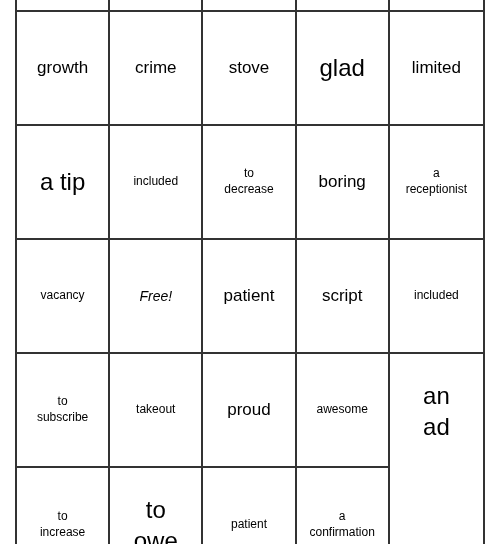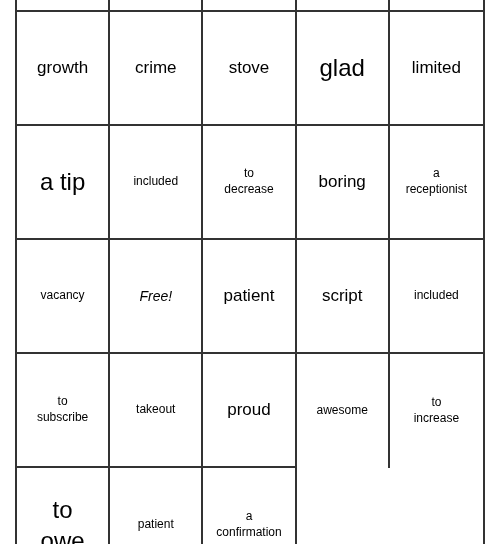--- a/index.html
+++ b/index.html
@@ -159,20 +159,24 @@
       <div class="bingo-cell">
         <span class="cell-text small" style="white-space: pre-line;">takeout</span>
       </div>
       <div class="bingo-cell">
         <span class="cell-text medium" style="white-space: pre-line;">proud</span>
       </div>
       <div class="bingo-cell">
         <span class="cell-text small" style="white-space: pre-line;">awesome</span>
       </div>
       <div class="bingo-cell">
+        <span class="cell-text large" style="white-space: pre-line;">an
+ad</span>
+      </div>
+      <div class="bingo-cell">
         <span class="cell-text small" style="white-space: pre-line;">to
 increase</span>
       </div>
       <div class="bingo-cell">
         <span class="cell-text large" style="white-space: pre-line;">to
 owe</span>
       </div>
       <div class="bingo-cell">
         <span class="cell-text small" style="white-space: pre-line;">patient</span>
       </div>

